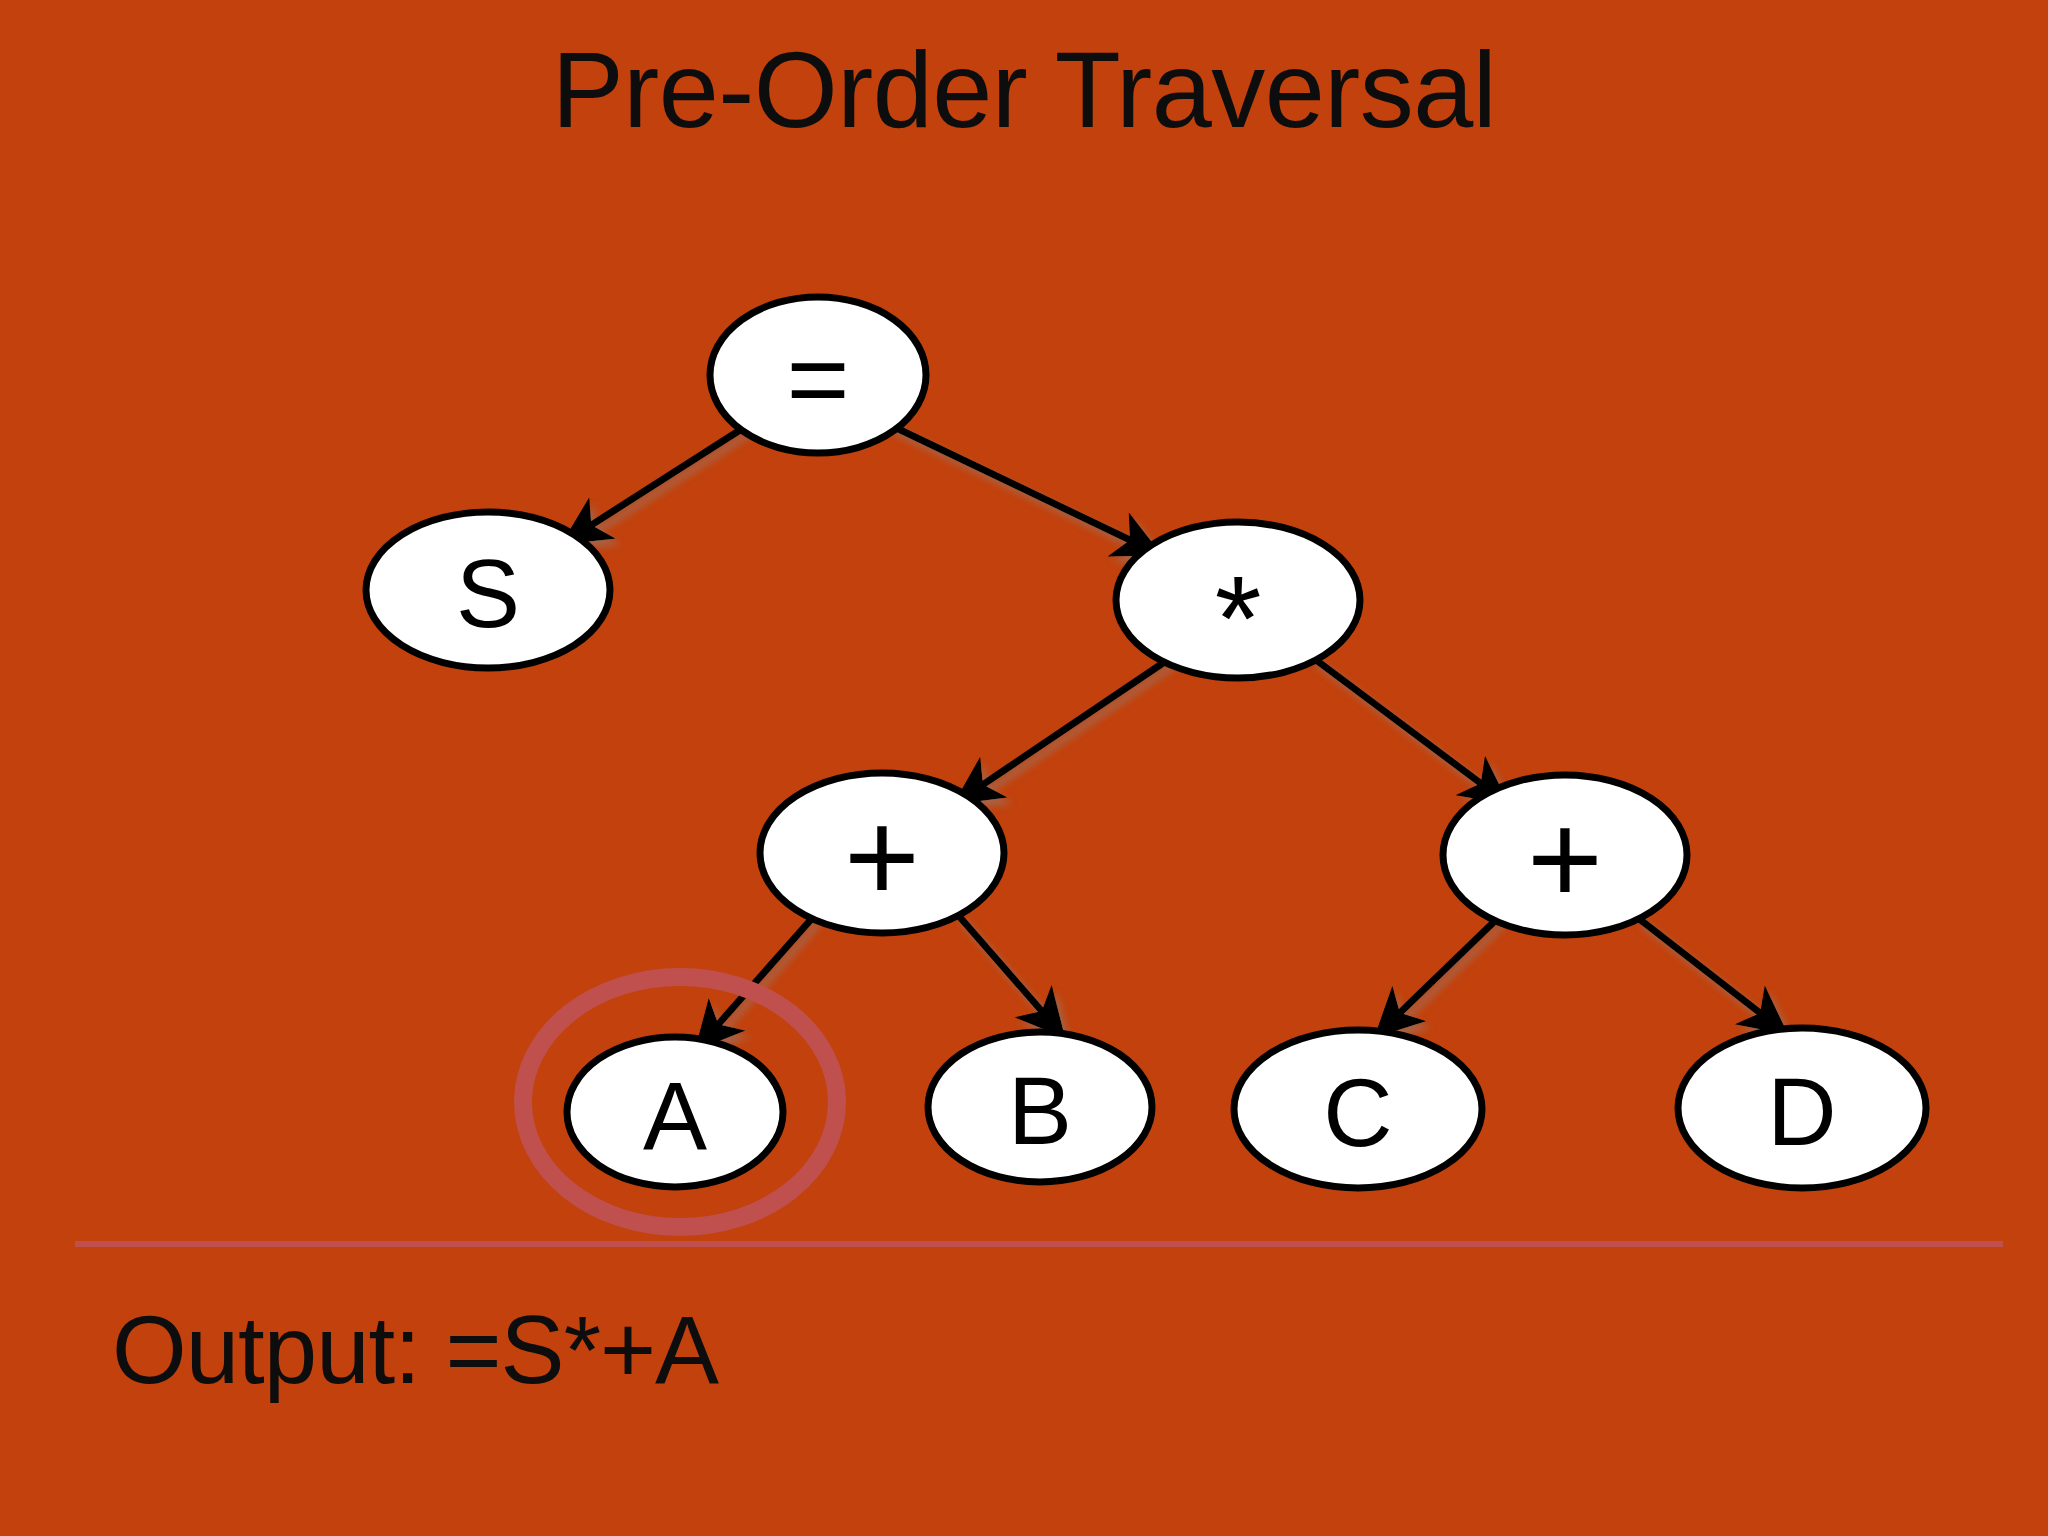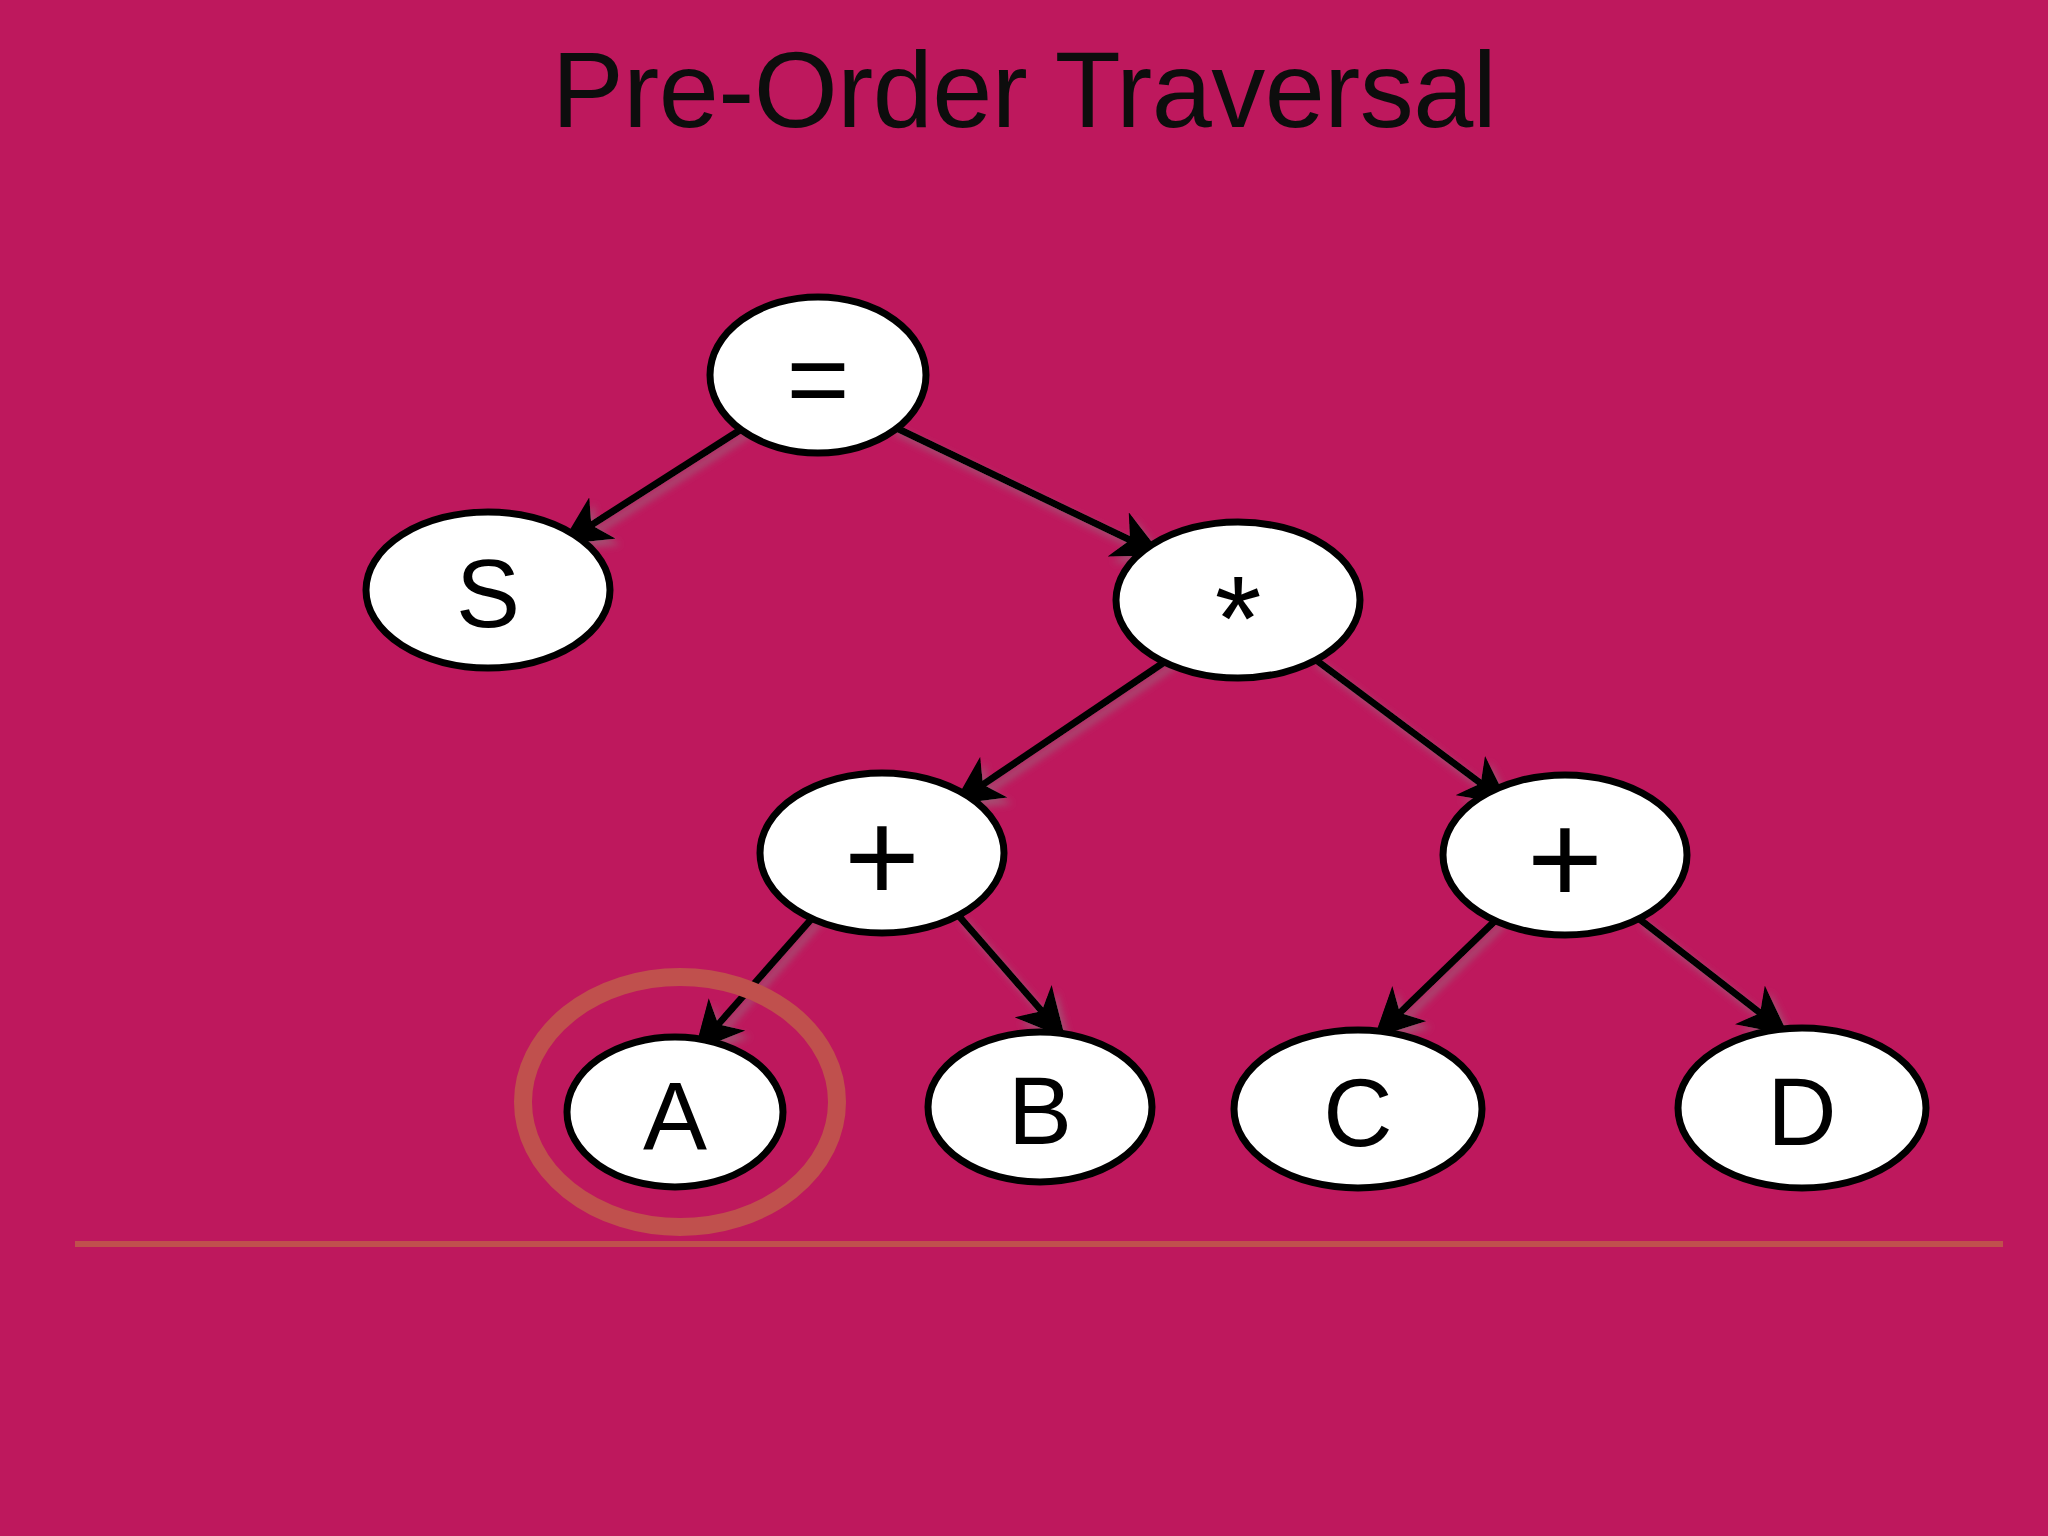--- a/index.html
+++ b/index.html
@@ -15,21 +15,21 @@
     overflow: hidden;
     font-family: "Liberation Sans", sans-serif;
     background: #ffffff;
   }
   #slide {
     position: absolute;
     left: 0;
     top: 0;
     width: 2048px;
     height: 1536px;
-    background: #be185d;
+    background: #c2410c;
   }
   .slide-title {
     position: absolute;
     left: 0;
     top: 28px;
     width: 2048px;
     text-align: center;
     font-size: 108px;
     line-height: 1.15;
     font-weight: 400;
@@ -147,14 +147,15 @@
       <g>
         <ellipse cx="1802" cy="1108" rx="124" ry="80" fill="#FFFFFF" stroke="#000000" stroke-width="7"></ellipse>
         <text class="node-label" x="1802" y="1111" font-size="96">D</text>
       </g>
 
     </g>
   </svg>
 
   <div class="output-line"></div>
 
+  <div class="output-text">Output: =S*+A</div>
 
 </div>
 
 </body></html>

